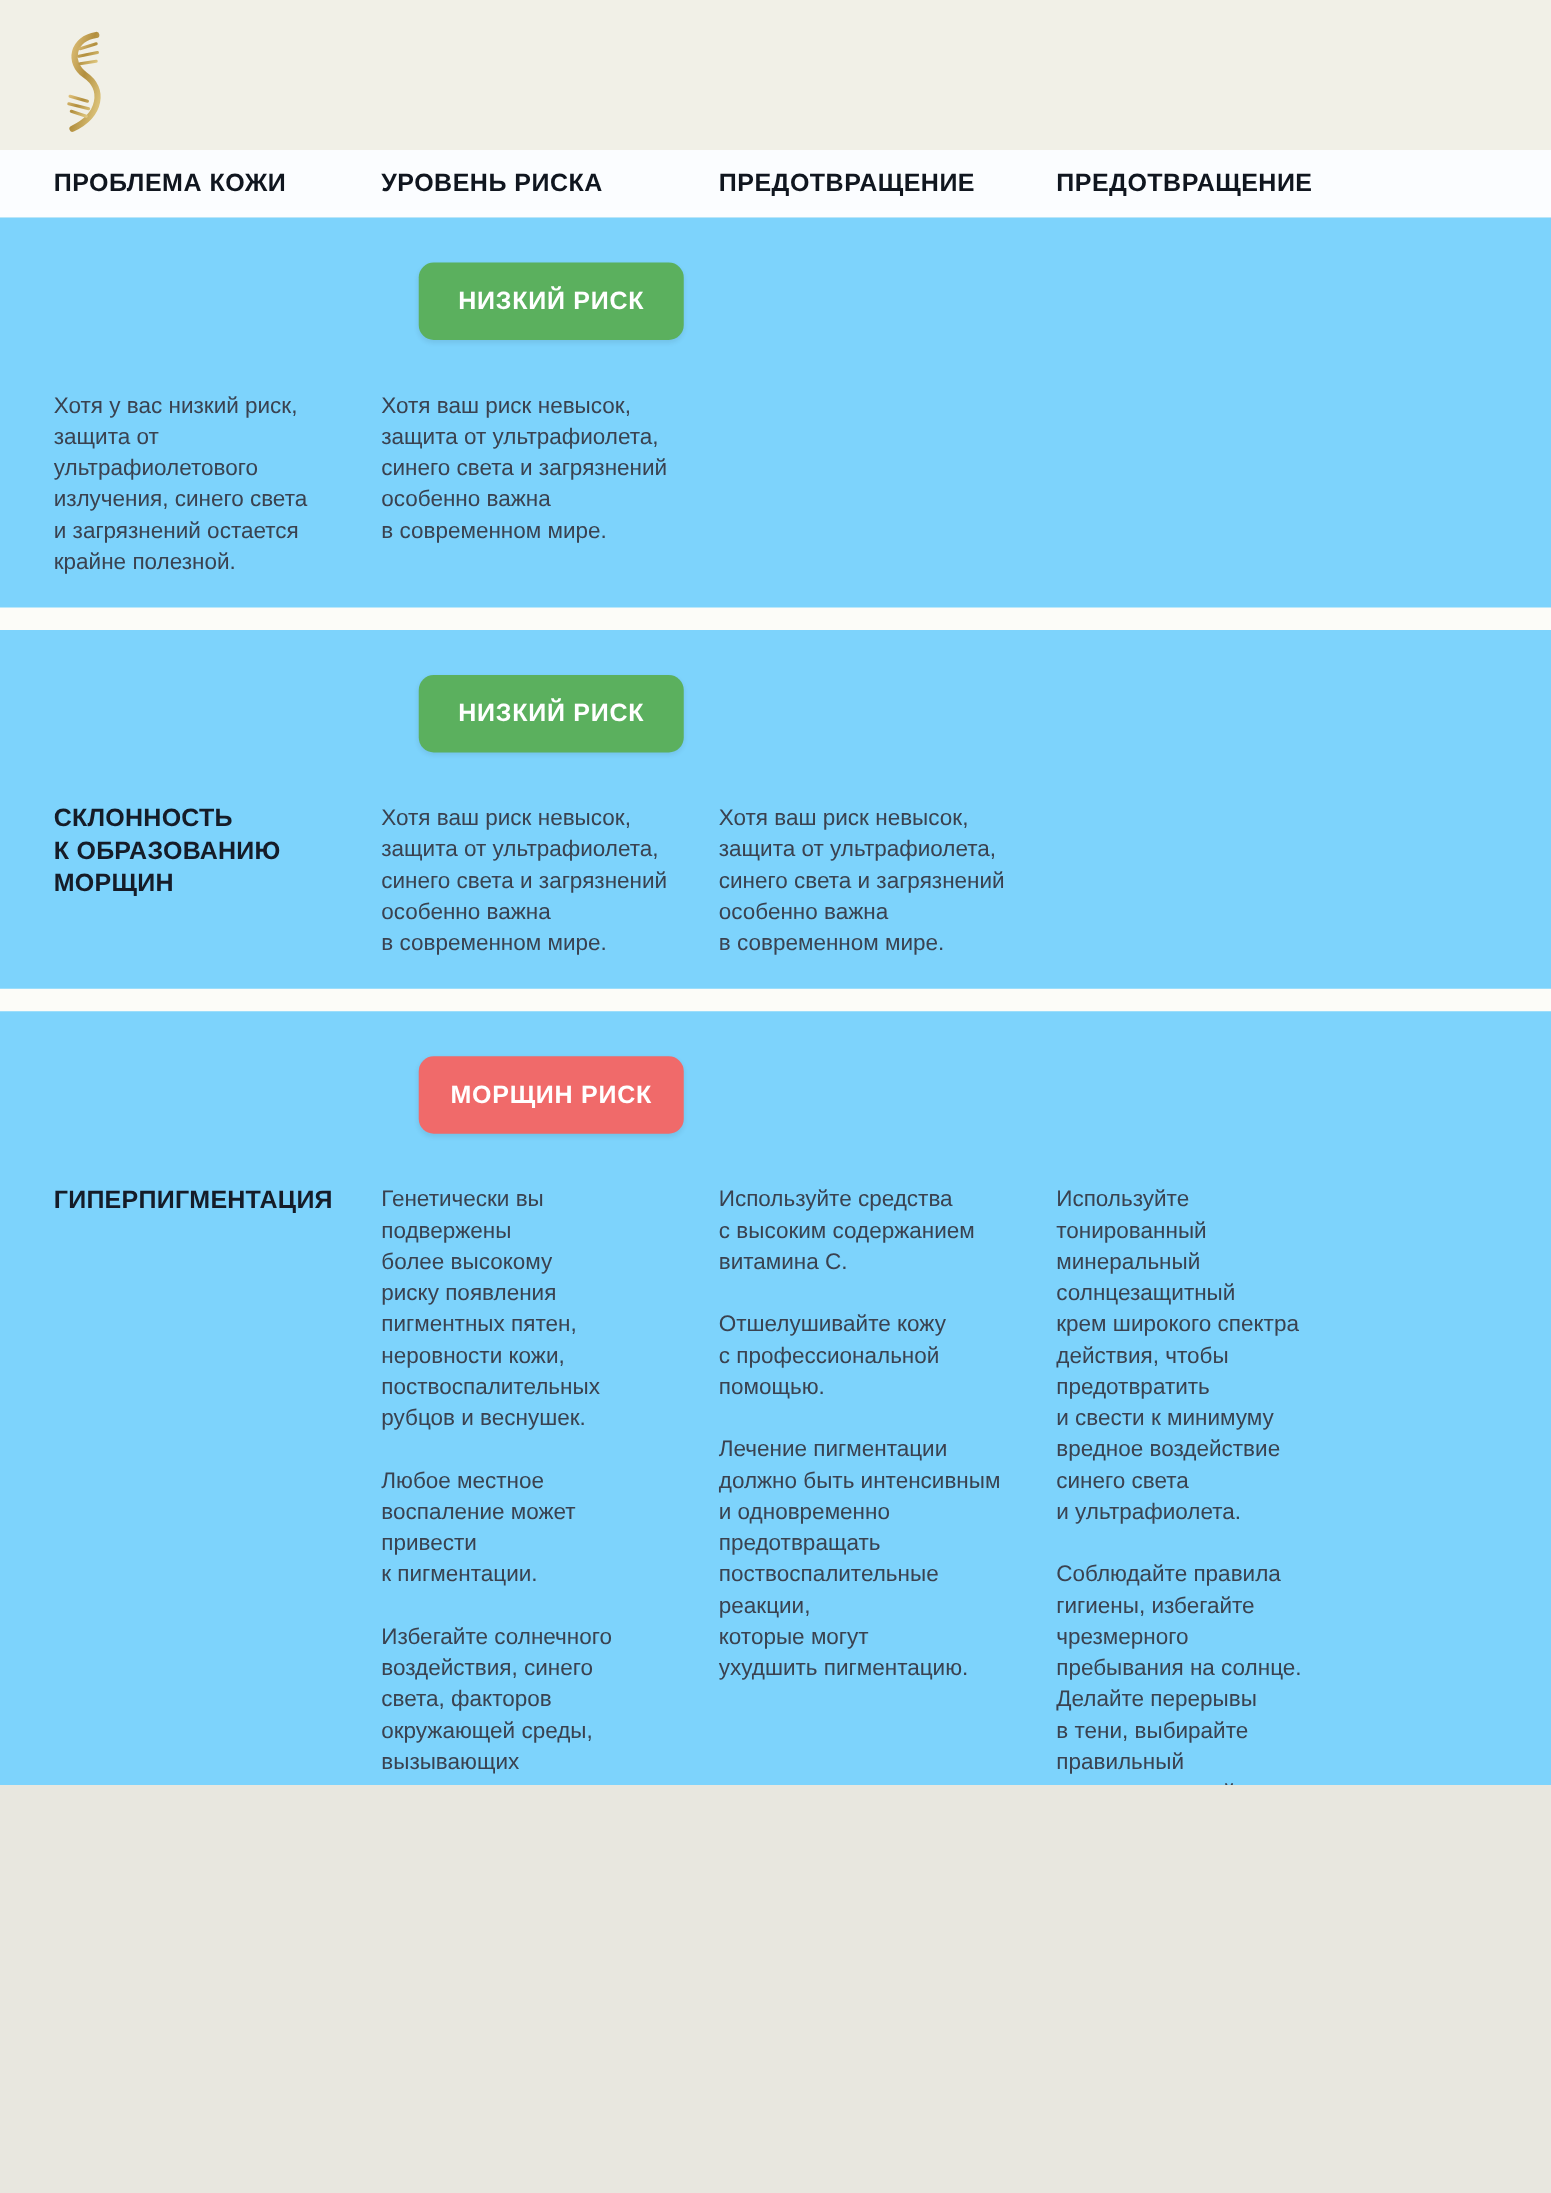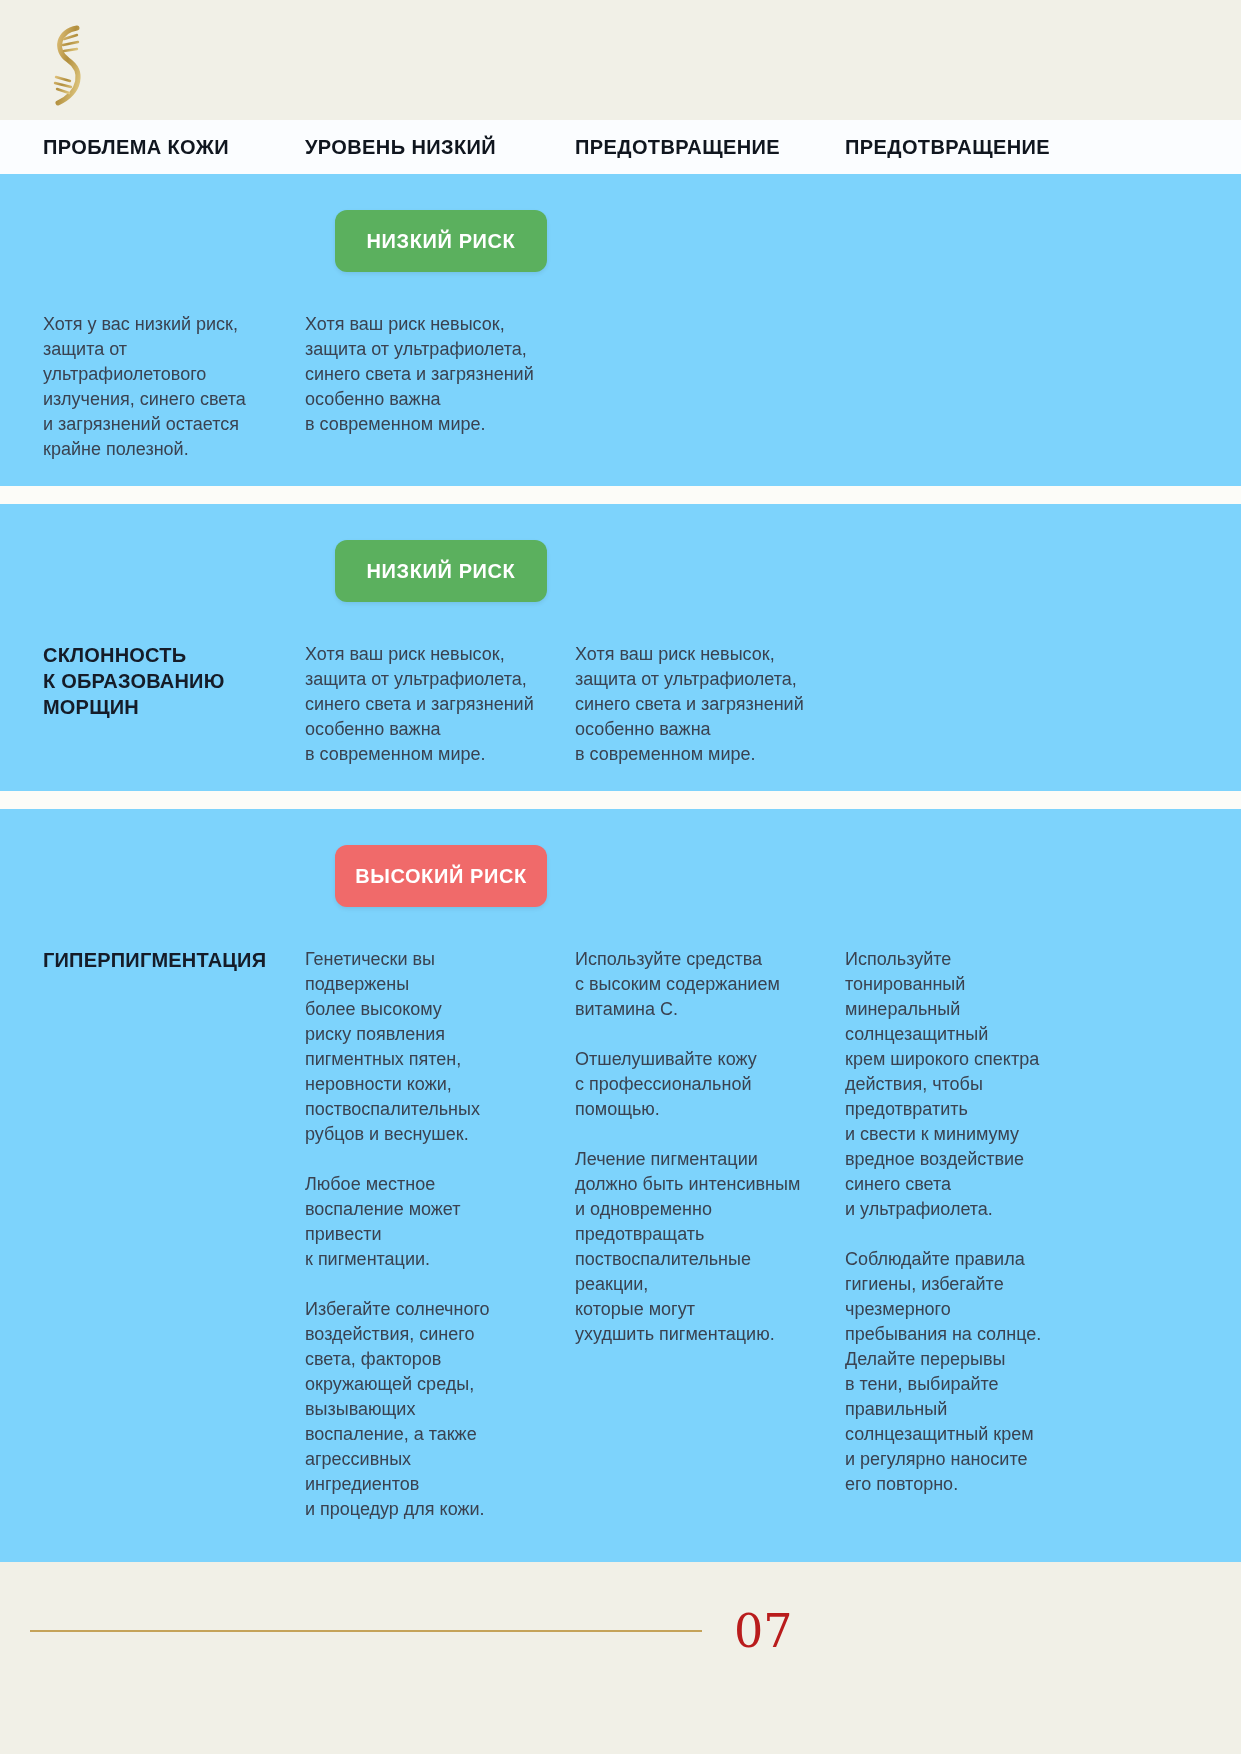--- a/index.html
+++ b/index.html
@@ -1,17 +1,17 @@
 <!DOCTYPE html>
 <html lang="ru"><head>
 <meta charset="utf-8">
 <style>
   html,body{margin:0;padding:0;background:#e8e7df;}
   .page{
-    width:1241px;height:1754px;margin:0 auto;box-sizing:border-box;
+    width:1241px;height:1428px;margin:0 auto;box-sizing:border-box;
     background:#f1f0e7;overflow:hidden;
     font-family:"Liberation Sans","DejaVu Sans",sans-serif;
   }
   
   .top{height:120px;box-sizing:border-box;padding:24px 0 0 44px;}
   .logo{display:inline-block;}
   
   .colhead{
     height:54px;background:#fbfdff;
     display:grid;grid-template-columns:262px 270px 270px 1fr;
@@ -64,21 +64,21 @@
         </defs>
         <path d="M33 4 C14 7 10 26 24 36 C40 47 37 68 14 79" fill="none" stroke="url(#gold)" stroke-width="5" stroke-linecap="round"></path>
         <path d="M20 15 L33 11 M19 21 L34 18 M20 27 L33 25" stroke="url(#gold)" stroke-width="2.4" stroke-linecap="round"></path>
         <path d="M12 53 L26 57 M11 59 L27 63 M13 65 L25 69" stroke="url(#gold)" stroke-width="2.4" stroke-linecap="round"></path>
       </svg>
     </span>
   </div>
 
   <div class="colhead">
     <span>ПРОБЛЕМА КОЖИ</span>
-    <span>УРОВЕНЬ НИЗКИЙ</span>
+    <span>УРОВЕНЬ РИСКА</span>
     <span>ПРЕДОТВРАЩЕНИЕ</span>
     <span>ПРЕДОТВРАЩЕНИЕ</span>
   </div>
 
   <div class="cards">
 
     <section class="card">
       <div class="badge-row">
         <div class="badge" style="background-color: rgb(91, 176, 94);">НИЗКИЙ РИСК</div>
       </div>
@@ -114,21 +114,21 @@
 защита от ультрафиолета,
 синего света и загрязнений
 особенно важна
 в современном мире.</div>
         <div class="cell"></div>
       </div>
     </section>
 
     <section class="card card--tall">
       <div class="badge-row">
-        <div class="badge" style="background-color: rgb(240, 106, 106);">ВЫСОКИЙ РИСК</div>
+        <div class="badge" style="background-color: rgb(240, 106, 106);">МОРЩИН РИСК</div>
       </div>
       <div class="content">
         <h3 class="problem">ГИПЕРПИГМЕНТАЦИЯ</h3>
         <div class="cell">Генетически вы
 подвержены
 более высокому
 риску появления
 пигментных пятен,
 неровности кожи,
 поствоспалительных

